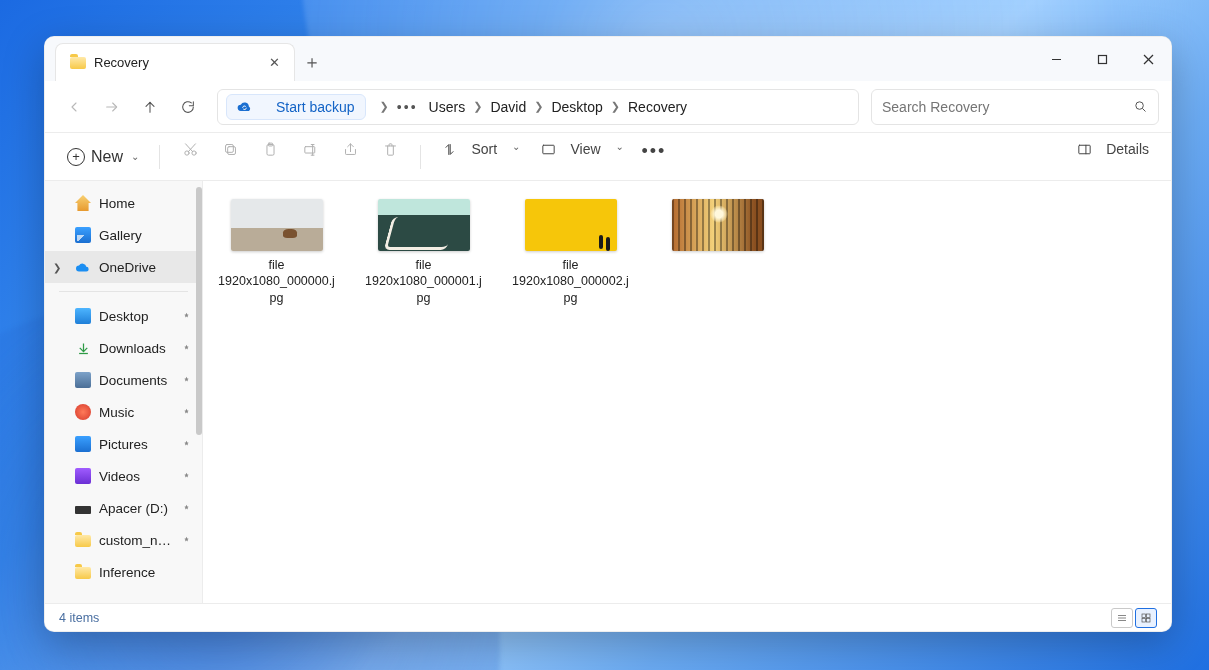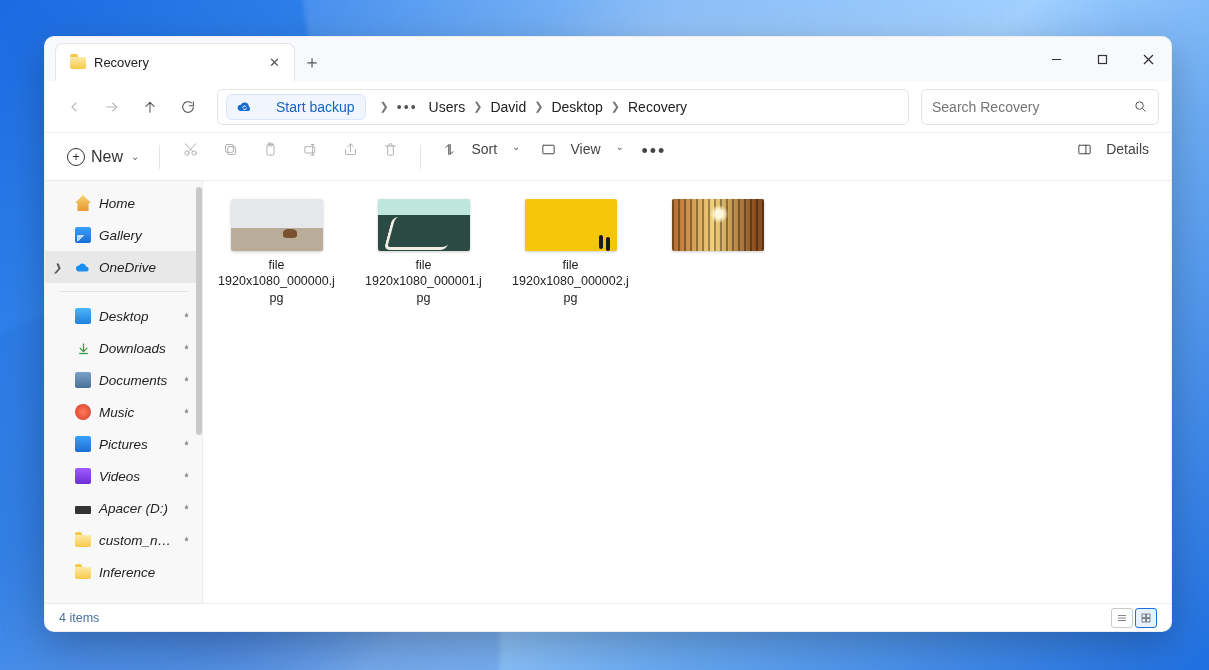--- a/index.html
+++ b/index.html
@@ -34,37 +34,37 @@
   .addressbar-row { height:52px; background:#fff; display:flex; align-items:center; padding: 0 12px; gap:4px; border-bottom:1px solid #ececec;}
   .nav-btn { width:34px; height:34px; display:flex; align-items:center; justify-content:center; border-radius:4px; color:#555; }
   .nav-btn.disabled { color: #b8b8b8; }
   .nav-btn svg { width:16px; height:16px; stroke:currentColor; stroke-width:1.6; fill:none; stroke-linecap:round; stroke-linejoin:round;}
   .addressbar { flex:1; height:36px; background:#fff; border:1px solid #e4e4e4; border-radius:6px; margin:0 8px; display:flex; align-items:center; padding:0 8px; font-size:14px; color:#333; overflow:hidden;}
   .backup-pill { display:flex; align-items:center; gap:24px; background:#f1f6fe; border:1px solid #d8e6fb; border-radius:6px; padding:4px 10px; margin-right:6px; color:#1363c6;}
   .backup-pill svg{width:15px;height:15px;}
   .addr-sep { color:#777; margin:0 8px; font-size:11px;}
   .addr-more{letter-spacing:2px; color:#555;}
   .crumb { color:#222; white-space:nowrap;}
-  .searchbox { width:238px; height:36px; border:1px solid #e4e4e4; border-radius:6px; display:flex; align-items:center; padding:0 10px; color:#7a7a7a; font-size:14px; background:#fff;}
+  .searchbox { width:288px; height:36px; border:1px solid #e4e4e4; border-radius:6px; display:flex; align-items:center; padding:0 10px; color:#7a7a7a; font-size:14px; background:#fff;}
   .searchbox input { border:none; outline:none; flex:1; font-size:14px; color:#333; background:transparent;}
   .searchbox svg{width:15px;height:15px;stroke:#555;stroke-width:1.6;fill:none;}
   .toolbar { height:48px; border-bottom:1px solid #ececec; display:flex; align-items:center; padding:0 14px; gap:4px; background:#fff;}
   .tbtn { height:32px; padding:0 8px; display:flex; gap:13px; border-radius:4px; color:#444; font-size:14px;}
   .tbtn.icon-only { width:36px; justify-content:center; padding:0;}
   .tbtn.disabled { color:#b0b0b0;}
   .tbtn svg { width:17px; height:17px; stroke:currentColor; stroke-width:1.4; fill:none; stroke-linecap:round; stroke-linejoin:round;}
   .tsep { width:1px; height:24px; background:#e4e4e4; margin:0 8px;}
   .spacer { flex:1; }
   .new-btn { display:flex; align-items:center; gap:6px; padding:0 8px; height:32px; border-radius:4px; color:#333;}
   .new-btn .plus-circ{width:18px;height:18px;border:1.4px solid #333;border-radius:50%;display:flex;align-items:center;justify-content:center;font-size:13px;line-height:1;}
   .chev{font-size:10px;color:#666;margin-left:2px;}
   .body { flex:1; display:flex; min-height:0; background:#fff;}
   .sidebar { width:158px; background:#f8f8f8; border-right:1px solid #ececec; padding:6px 0; overflow-y:hidden; position:relative;}
   .scroll-thumb{position:absolute; right:0; top:6px; width:6px; height:248px; background:#c9c9c9; border-radius:3px;}
-  .side-item{ height:32px; display:flex; align-items:center; gap:8px; padding:0 10px 0 30px; font-size:13.5px; color:#222; position:relative;font-style:italic;}
+  .side-item{ height:32px; display:flex; align-items:center; gap:8px; padding:0 10px 0 30px; font-size:13.5px; color:#222; position:relative;}
   .side-item.sel{ background:#e8e8e8;}
   .side-item .expand{position:absolute;left:8px;font-size:10px;color:#555;}
   .side-item .pin{margin-left:auto;color:#8a8a8a;}
   .side-item .pin svg{width:11px;height:11px;fill:#8a8a8a;}
   .side-sep{height:1px;background:#e4e4e4;margin:8px 14px;}
   .ico{width:16px;height:16px;display:inline-flex;align-items:center;justify-content:center;border-radius:2px;flex-shrink:0;}
   .ico-home{background:linear-gradient(#f8d071,#e79a2f);clip-path:polygon(50% 0,100% 50%,85% 50%,85% 100%,15% 100%,15% 50%,0 50%);}
   .ico-gallery{background:linear-gradient(#3aa0ff,#1b6fd1);position:relative;}
   .ico-gallery::after{content:"";position:absolute;bottom:2px;left:2px;right:2px;height:6px;background:linear-gradient(135deg,#fff 0 40%, transparent 40%);opacity:.7;}
   .ico-cloud svg{width:17px;height:17px;}

